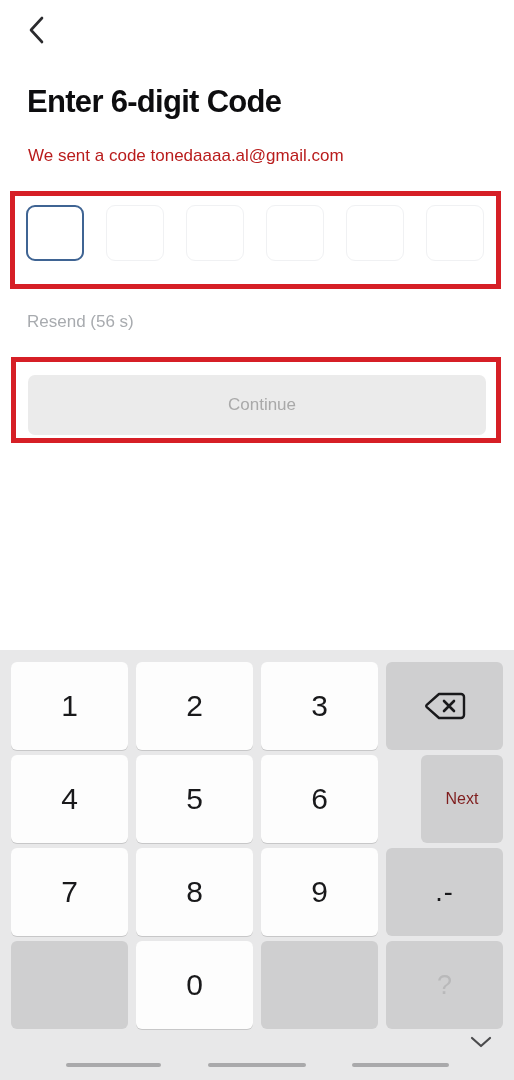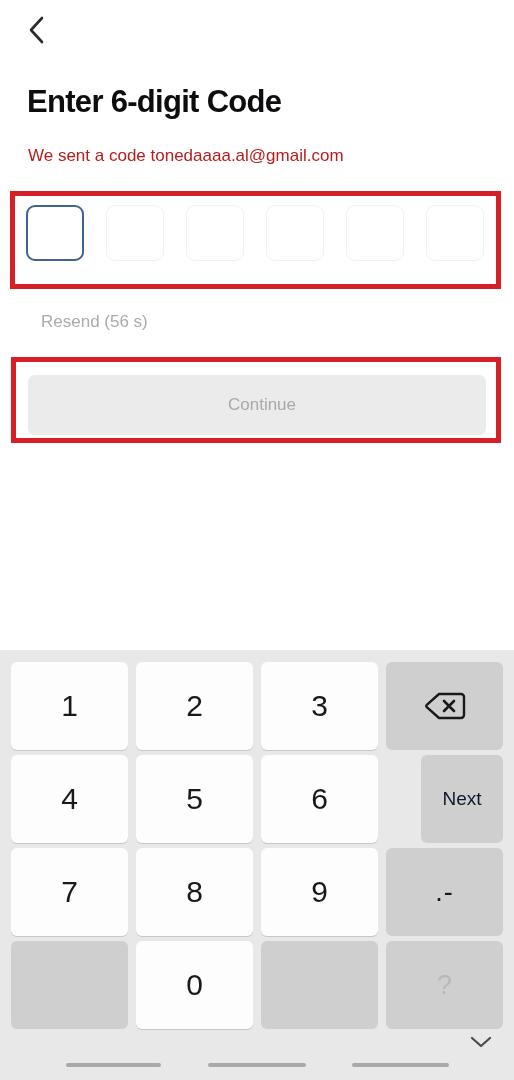--- a/index.html
+++ b/index.html
@@ -98,21 +98,20 @@
 
   
   .resend {
     position: absolute;
     left: 27px;
     top: 312px;
     font-size: 17px;
     color: #a8abaf;
     cursor: pointer;
     white-space: nowrap;
-    margin-left: 14px;
   }
 
   
   .continue-btn {
     position: absolute;
     left: 28px;
     top: 375px;
     width: 458px;
     height: 60px;
     background: #ebebeb;
@@ -187,22 +186,22 @@
   .key.fn {
     background: #cfcfd0;
     box-shadow: none;
   }
   .key.blank {
     background: #cfcfd0;
     box-shadow: none;
     cursor: default;
   }
   .key.next {
-    color: #0f172a;
-    font-size: 19px;
+    color: #7f1d1d;
+    font-size: 16px;
     margin-left: 35px;
   }
   .key.dotdash {
     font-size: 27px;
     color: #19191b;
     letter-spacing: 1px;
   }
   .key.qmark {
     color: #b9b9ba;
     font-size: 27px;

